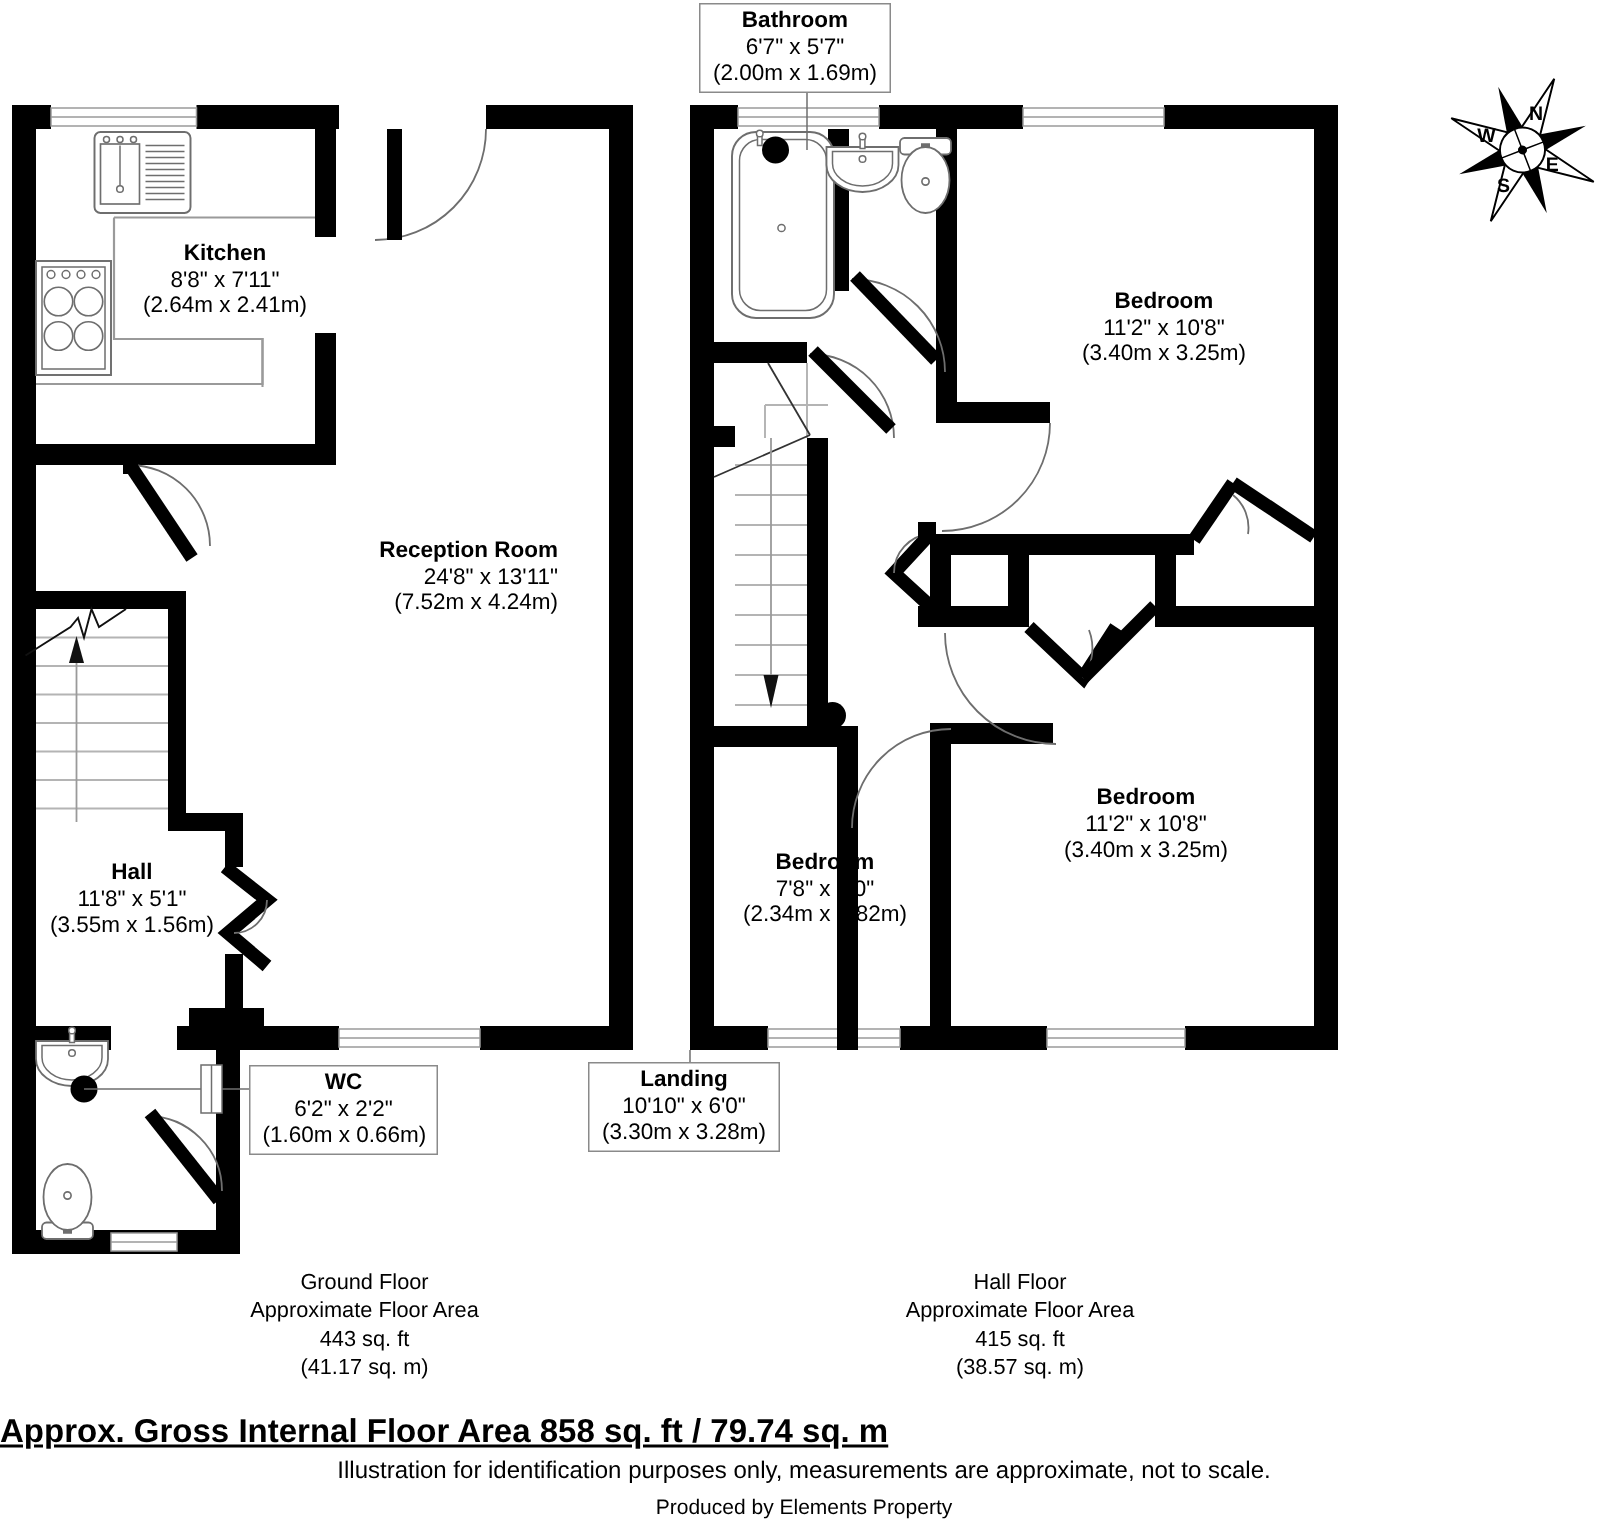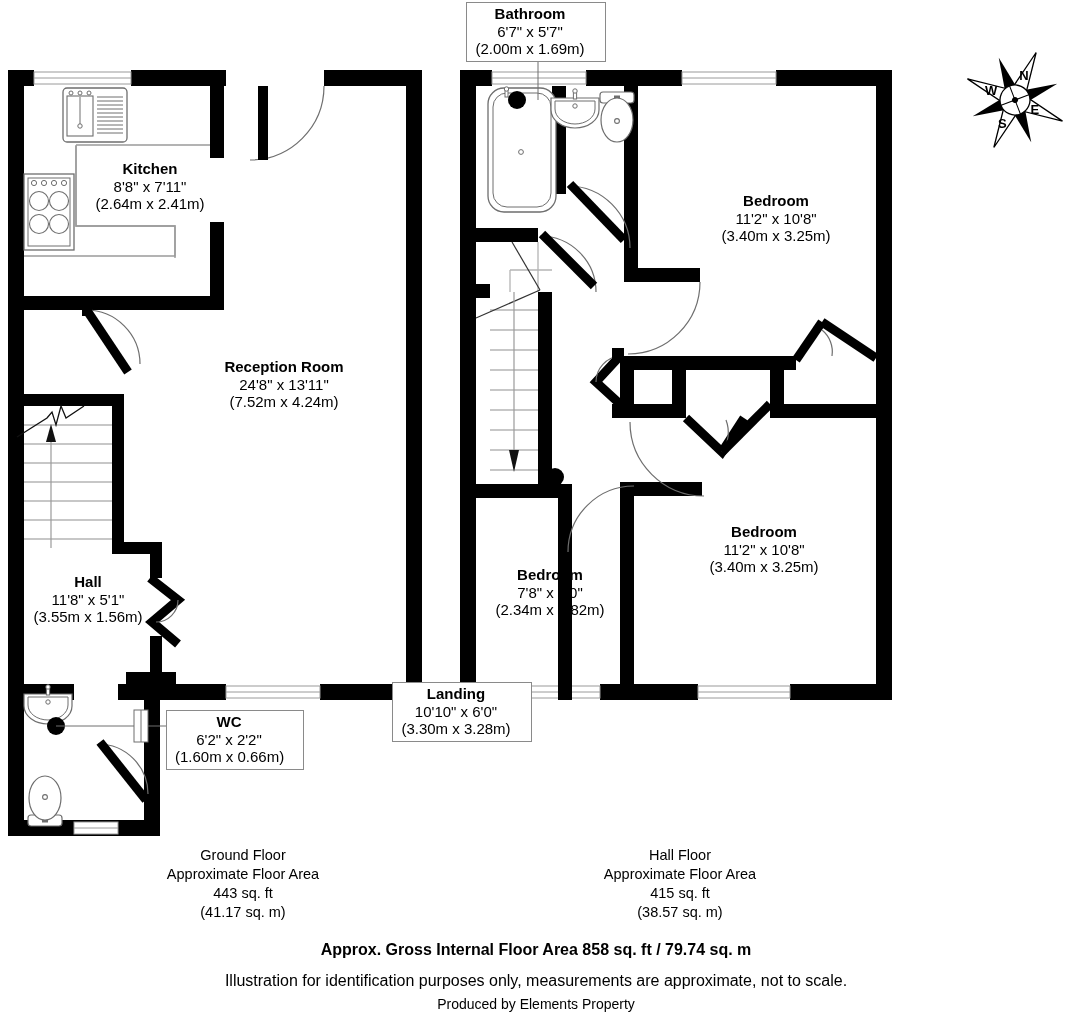--- a/index.html
+++ b/index.html
@@ -3,25 +3,25 @@
 <meta charset="utf-8">
 <style>
   html,body{margin:0;padding:0;background:#ffffff;}
   body{width:1072px;height:1016px;position:relative;overflow:hidden;
        font-family:"Liberation Sans","DejaVu Sans",sans-serif;color:#000;}
   #plan{position:absolute;left:0;top:0;width:1072px;height:1016px;}
 
   .lbl{position:absolute;text-align:center;line-height:1.18;white-space:nowrap;}
   .lbl .t{font-weight:bold;font-size:15px;}
   .lbl .d{font-size:15px;}
-  .lbl.boxed{border:1px solid #8a8a8a;background:#fff;padding:2px 20px 3px 8px;}
+  .lbl.boxed{border:1px solid #8a8a8a;background:#fff;padding:2px 8px 3px 8px;}
 
   .ftxt{position:absolute;text-align:center;line-height:1.30;white-space:nowrap;}
   .ftxt .b{font-weight:normal;font-size:14.5px;}
-  .gross{position:absolute;width:100%;text-align:center;font-weight:bold;font-size:16px;}
+  .gross{position:absolute;width:100%;font-weight:bold;font-size:22px;text-decoration:underline;}
   .disc{position:absolute;width:100%;text-align:center;font-size:16px;}
   .prod{position:absolute;width:100%;text-align:center;font-size:14px;}
 </style>
 </head>
 <body>
 
 <svg id="plan" viewBox="0 0 1072 1016">
   <defs>
     <g id="toiletGlyph">
 
@@ -367,21 +367,21 @@
   <div class="d">8'8" x 7'11"</div>
   <div class="d">(2.64m x 2.41m)</div>
 </div>
 
 <div class="lbl" style="left:690px;top:192px;width:172px;">
   <div class="t">Bedroom</div>
   <div class="d">11'2" x 10'8"</div>
   <div class="d">(3.40m x 3.25m)</div>
 </div>
 
-<div class="lbl" style="left:196px;top:358px;width:176px;">
+<div class="lbl" style="left:196px;top:358px;width:176px;text-align:right;">
   <div class="t">Reception Room</div>
   <div class="d">24'8" x 13'11"</div>
   <div class="d">(7.52m x 4.24m)</div>
 </div>
 
 <div class="lbl" style="left:676px;top:523px;width:176px;">
   <div class="t">Bedroom</div>
   <div class="d">11'2" x 10'8"</div>
   <div class="d">(3.40m x 3.25m)</div>
 </div>
@@ -397,21 +397,21 @@
   <div class="d">11'8" x 5'1"</div>
   <div class="d">(3.55m x 1.56m)</div>
 </div>
 
 <div class="lbl boxed" style="left:166px;top:710px;width:108px;">
   <div class="t">WC</div>
   <div class="d">6'2" x 2'2"</div>
   <div class="d">(1.60m x 0.66m)</div>
 </div>
 
-<div class="lbl boxed" style="left:392px;top:682px;width:110px;">
+<div class="lbl boxed" style="left:392px;top:708px;width:110px;">
   <div class="t">Landing</div>
   <div class="d">10'10" x 6'0"</div>
   <div class="d">(3.30m x 3.28m)</div>
 </div>
 
 <div class="ftxt" style="left:108px;top:846px;width:270px;">
   <div class="b">Ground Floor</div>
   <div class="b">Approximate Floor Area</div>
   <div class="b">443 sq. ft</div>
   <div class="b">(41.17 sq. m)</div>

